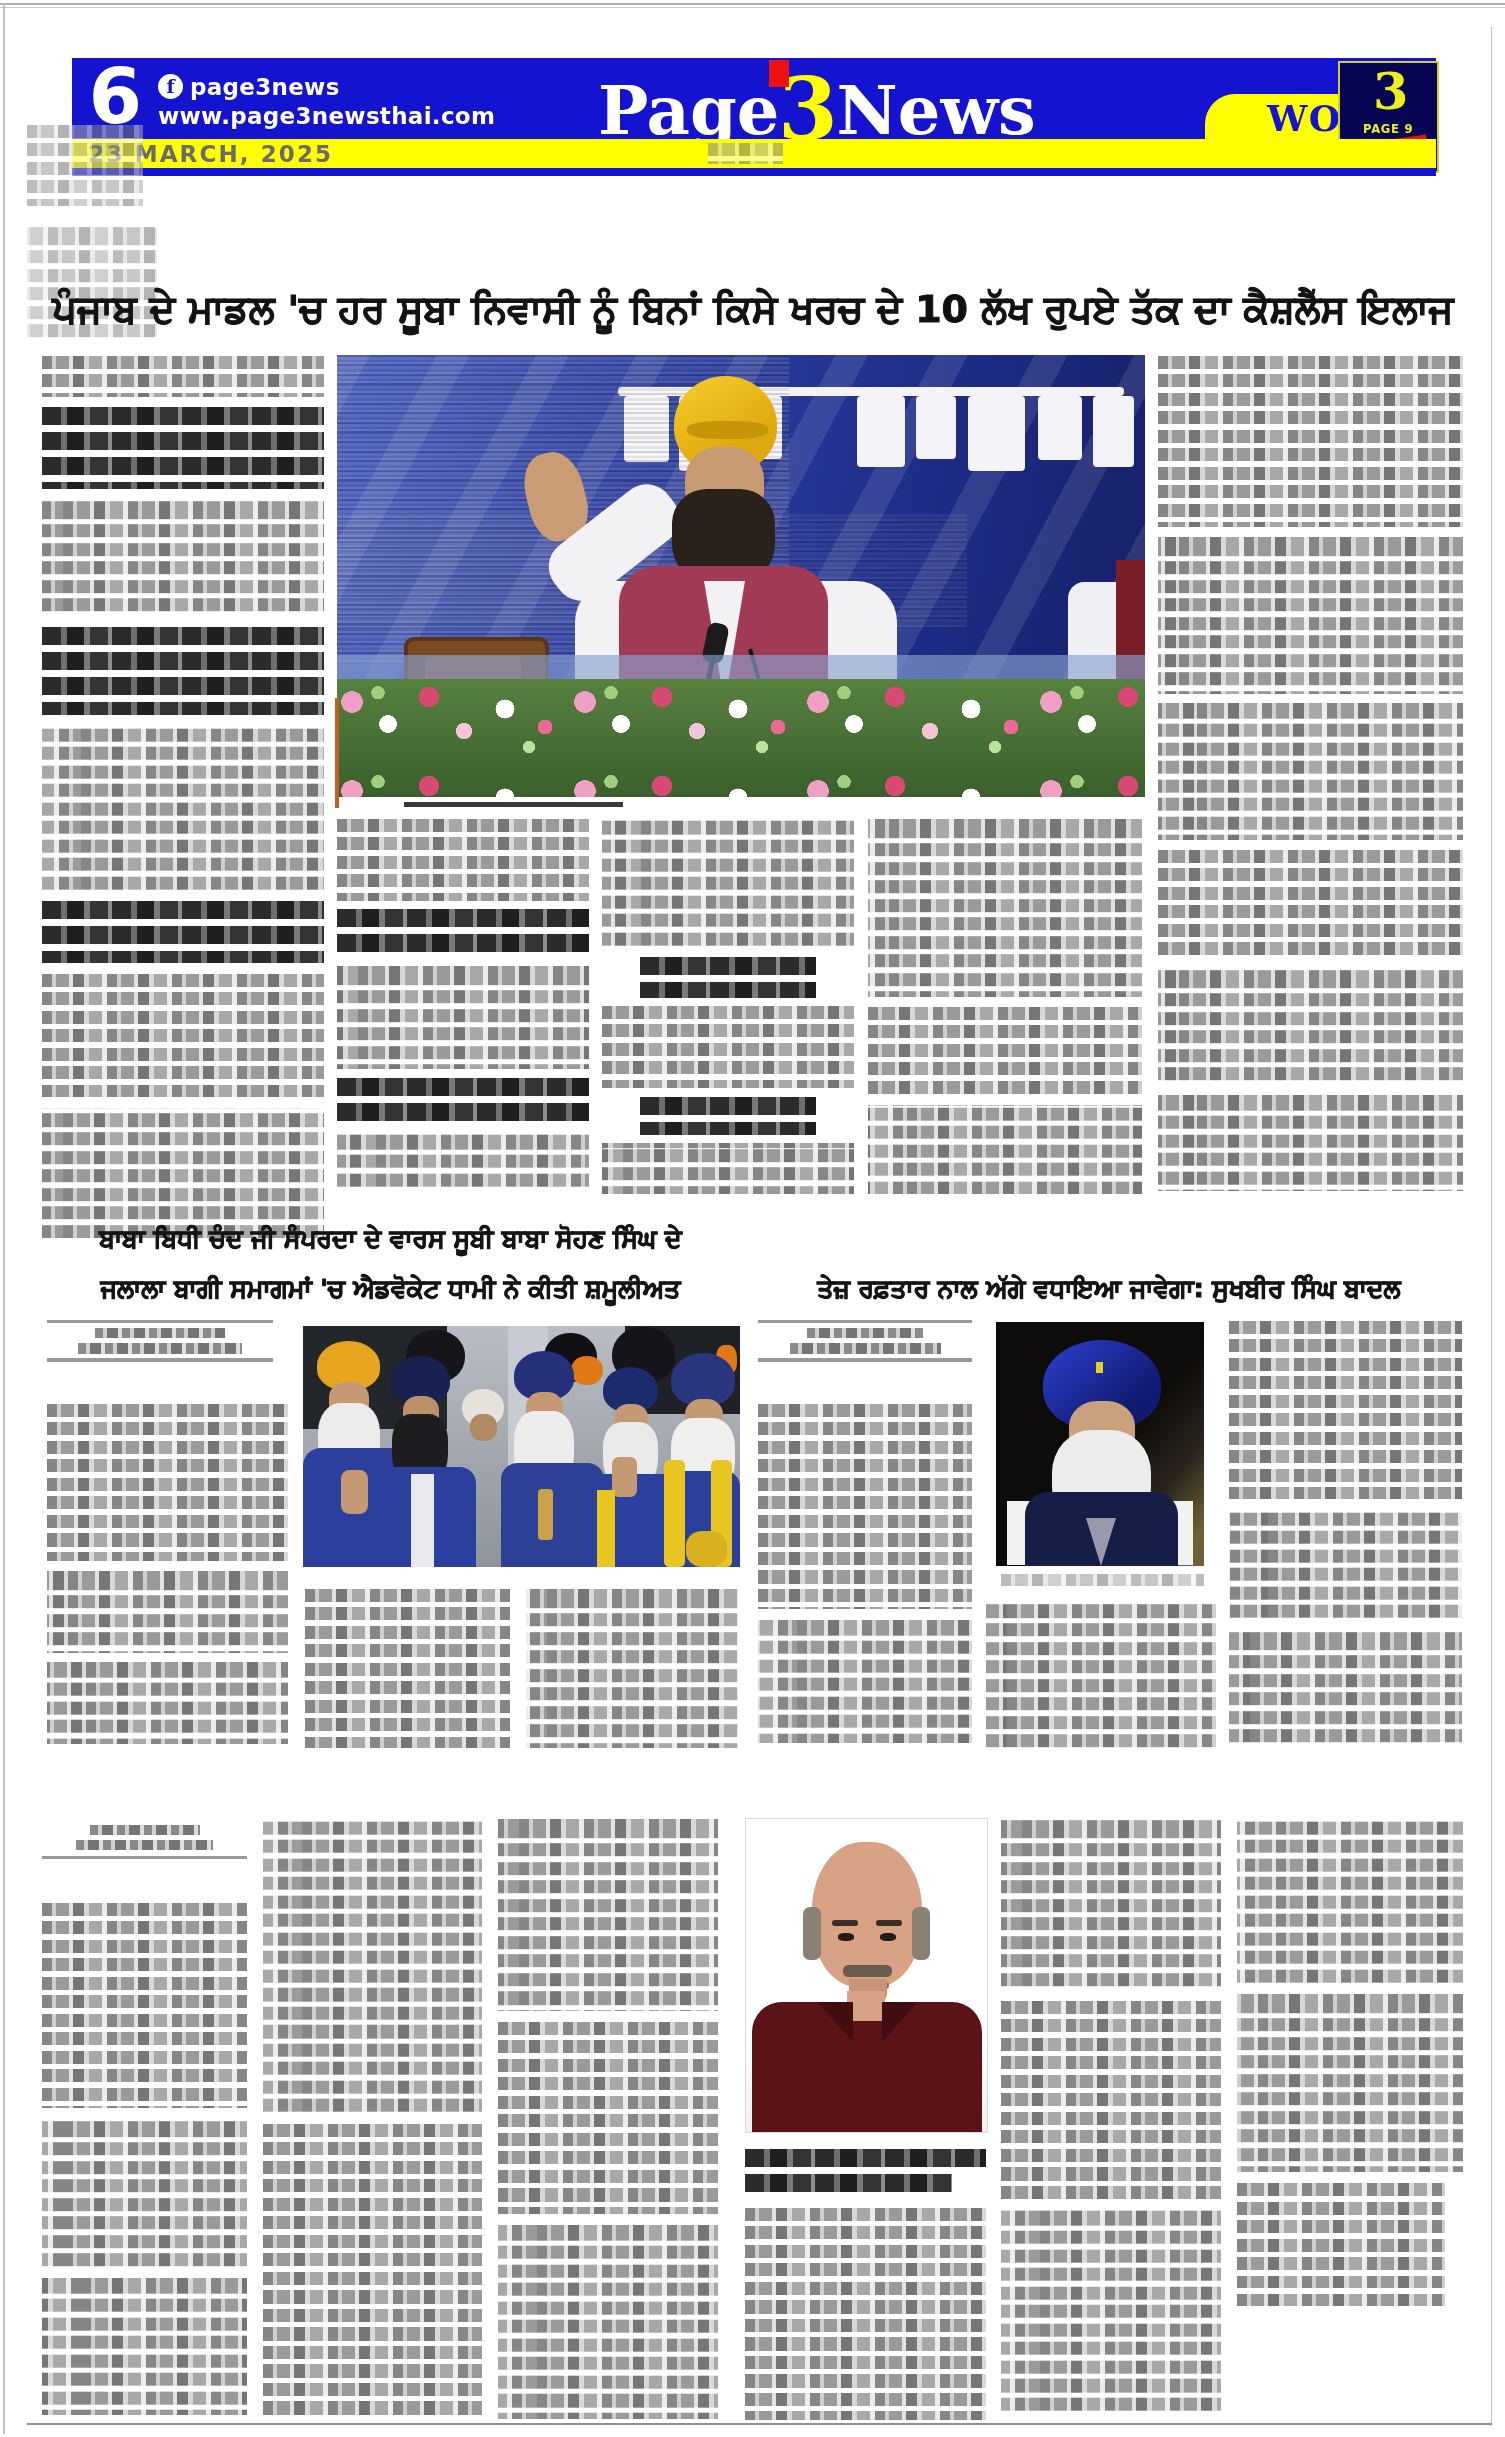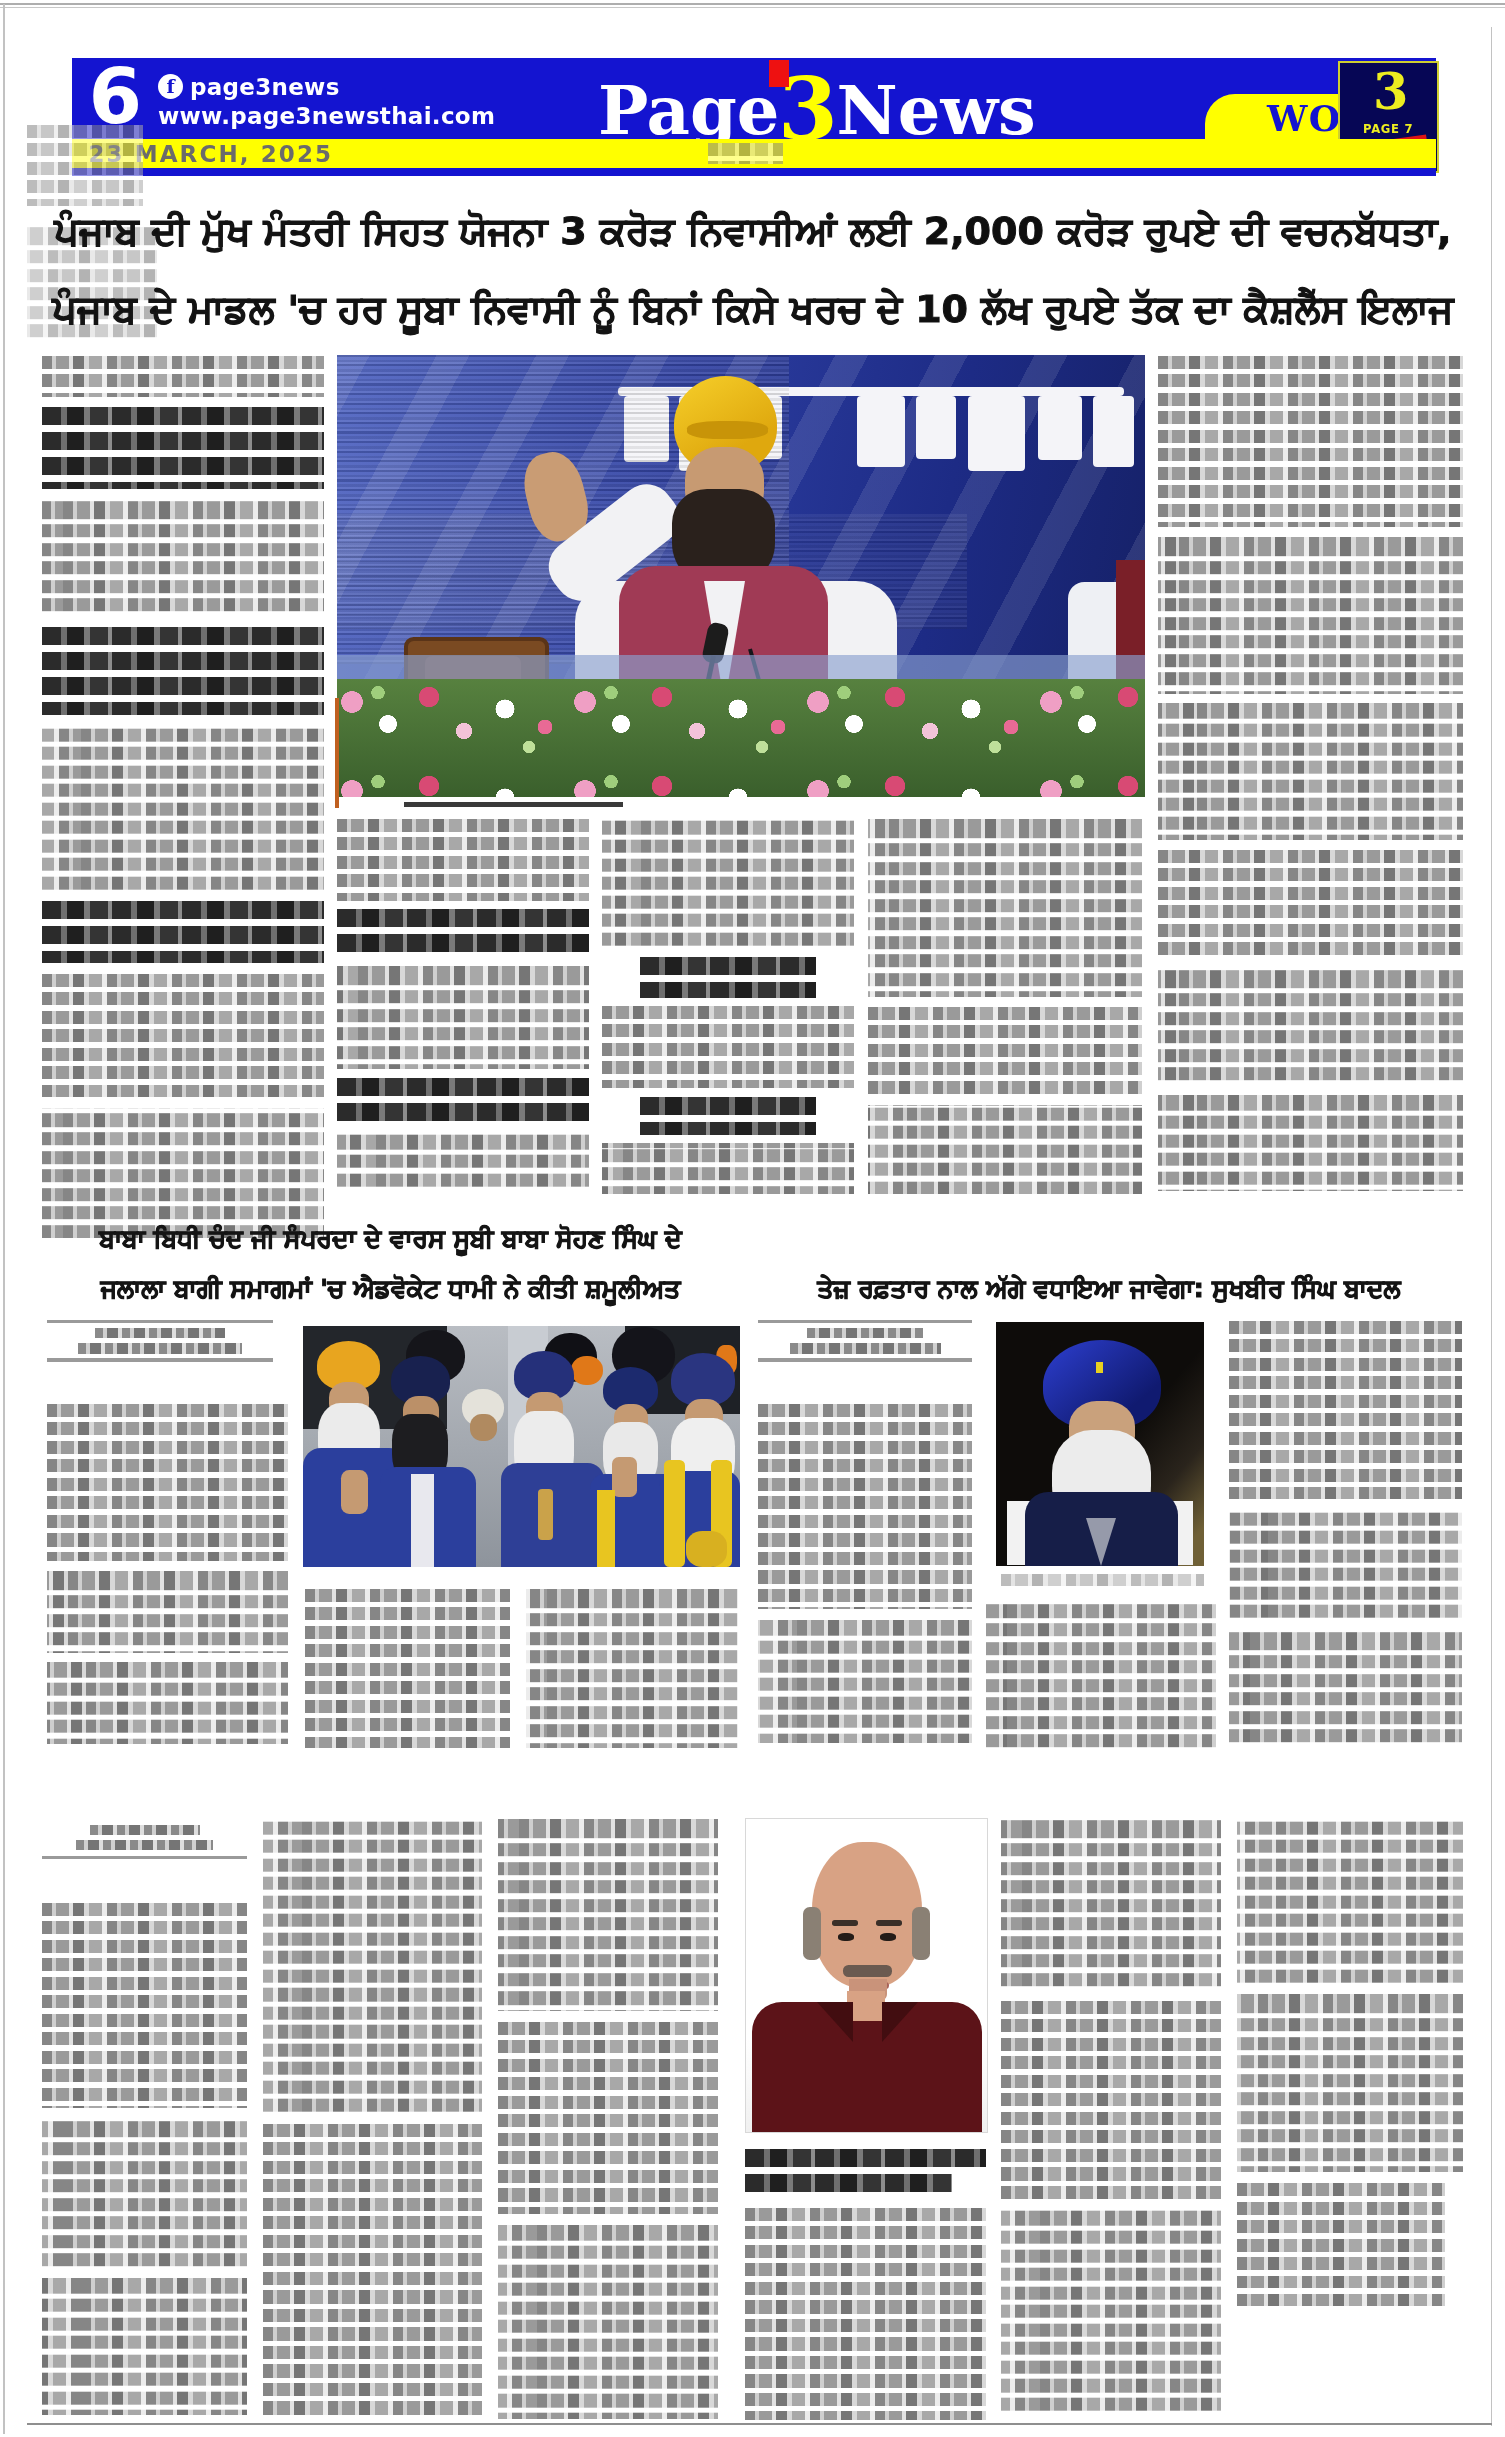--- a/index.html
+++ b/index.html
@@ -94,34 +94,33 @@
     <div class="abs hwhite" style="left:118px;top:16.4px;">page3news</div>
     <div class="abs hwhite" style="left:86px;top:45px;">www.page3newsthai.com</div>
     <div class="abs masthead" style="left:526px;top:2.7px;">
       <span>Page</span><span class="m3"><span class="m3notch"></span><span>3</span></span><span>News</span>
     </div>
     <div class="abs worldtab" style="left:1133px;top:36px;width:202px;height:45px;">
       <div class="abs worldtxt" style="left:62px;top:2.7px;">WORLD</div>
     </div>
     <div class="abs logobox" style="left:1266px;top:2.7px;width:97px;height:108px;">
       <div class="abs logo3" style="left:33px;top:4.1px;">3</div>
-      <div class="abs logopage" style="left:23px;top:59px;">PAGE 7</div>
+      <div class="abs logopage" style="left:23px;top:59px;">PAGE 9</div>
       <div class="abs logoribbon" style="left:5.5px;top:77px;width:82px;height:23px;">NEWS</div>
     </div>
   </div>
   <div class="abs yellowstrip" style="left:72px;top:139px;width:1364px;height:35px;">
     <div class="abs datetxt" style="left:16.4px;top:2.1px;">23 MARCH, 2025</div>
     <div class="abs gn gnl" style="left:636px;top:4.1px;width:75px;height:20.5px;"></div>
   </div>
   <div class="abs blueband" style="left:72px;top:168px;width:1364px;height:8.2px;"></div>
 
   <div class="abs gn gnl" style="left:27px;top:125px;width:116px;height:81px;"></div>
   <div class="abs gn2 gn gnl" style="left:27px;top:226px;width:130px;height:116px;"></div>
 
-  <div class="abs hl hl-lead" style="left:41px;top:200px;width:1424px;height:63px;line-height:63px;">ਪੰਜਾਬ ਦੀ ਮੁੱਖ ਮੰਤਰੀ ਸਿਹਤ ਯੋਜਨਾ 3 ਕਰੋੜ ਨਿਵਾਸੀਆਂ ਲਈ 2,000 ਕਰੋੜ ਰੁਪਏ ਦੀ ਵਚਨਬੱਧਤਾ,</div>
   <div class="abs hl hl-lead" style="left:41px;top:278px;width:1424px;height:63px;line-height:63px;">ਪੰਜਾਬ ਦੇ ਮਾਡਲ 'ਚ ਹਰ ਸੂਬਾ ਨਿਵਾਸੀ ਨੂੰ ਬਿਨਾਂ ਕਿਸੇ ਖਰਚ ਦੇ 10 ਲੱਖ ਰੁਪਏ ਤੱਕ ਦਾ ਕੈਸ਼ਲੈੱਸ ਇਲਾਜ</div>
 
   <div class="abs" style="left:42px;top:356px;width:282px;height:839px;">
     <div class="gn" style="height:41px;"></div>
     <div class="gnd" style="height:82px;margin-top:9.6px;"></div>
     <div class="gn gn2" style="height:116px;margin-top:11px;"></div>
     <div class="gnd" style="height:88px;margin-top:11px;"></div>
     <div class="gn gn3" style="height:164px;margin-top:11px;"></div>
     <div class="gnd" style="height:62px;margin-top:11px;"></div>
     <div class="gn" style="height:123px;margin-top:11px;"></div>

